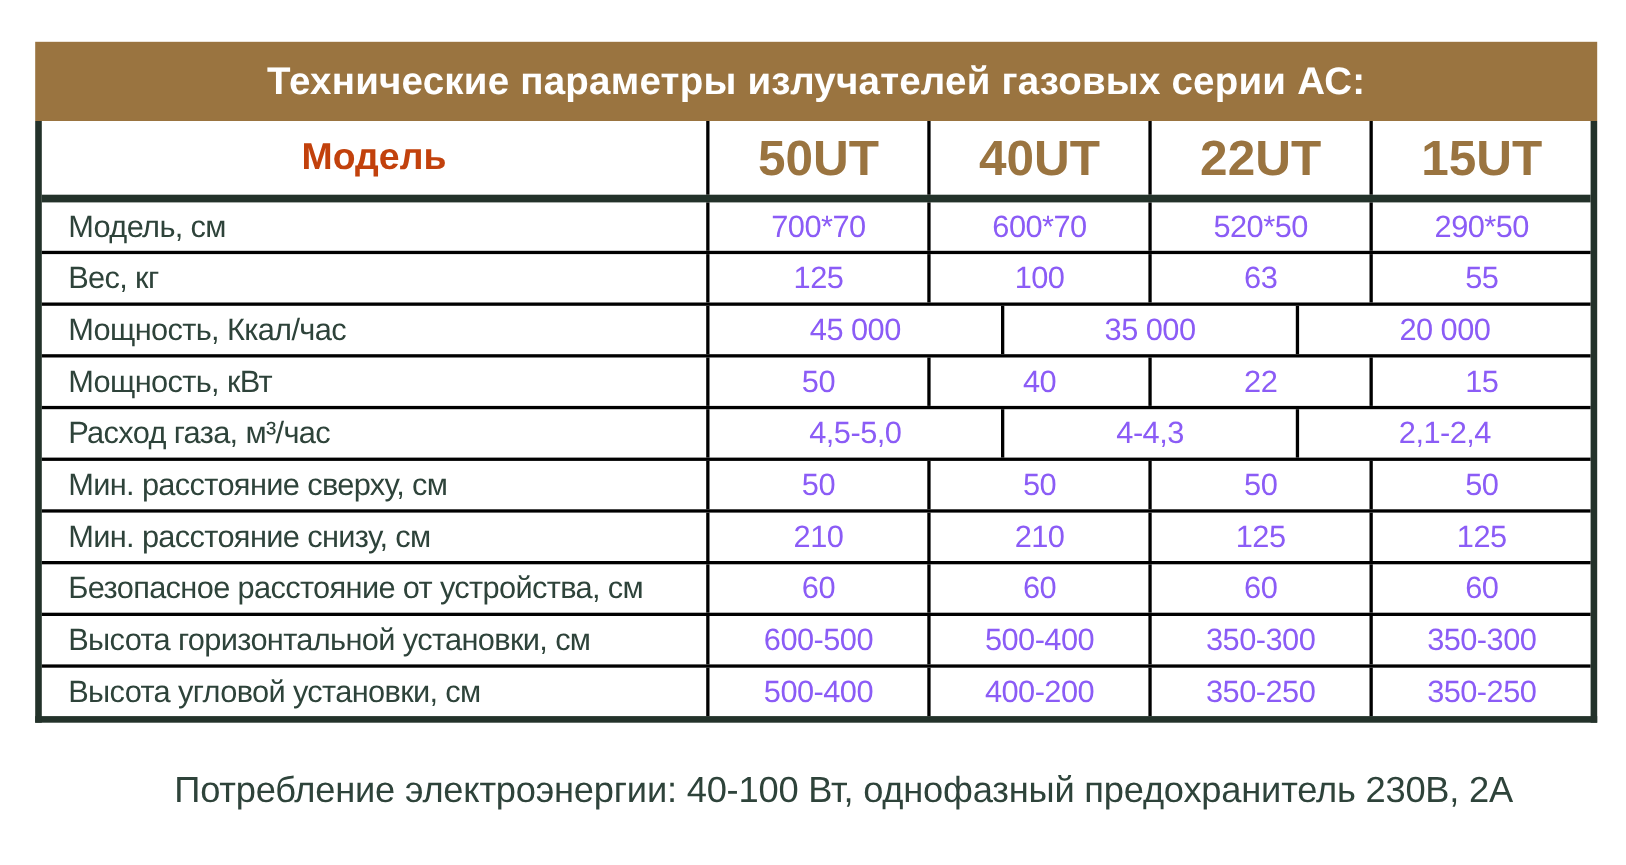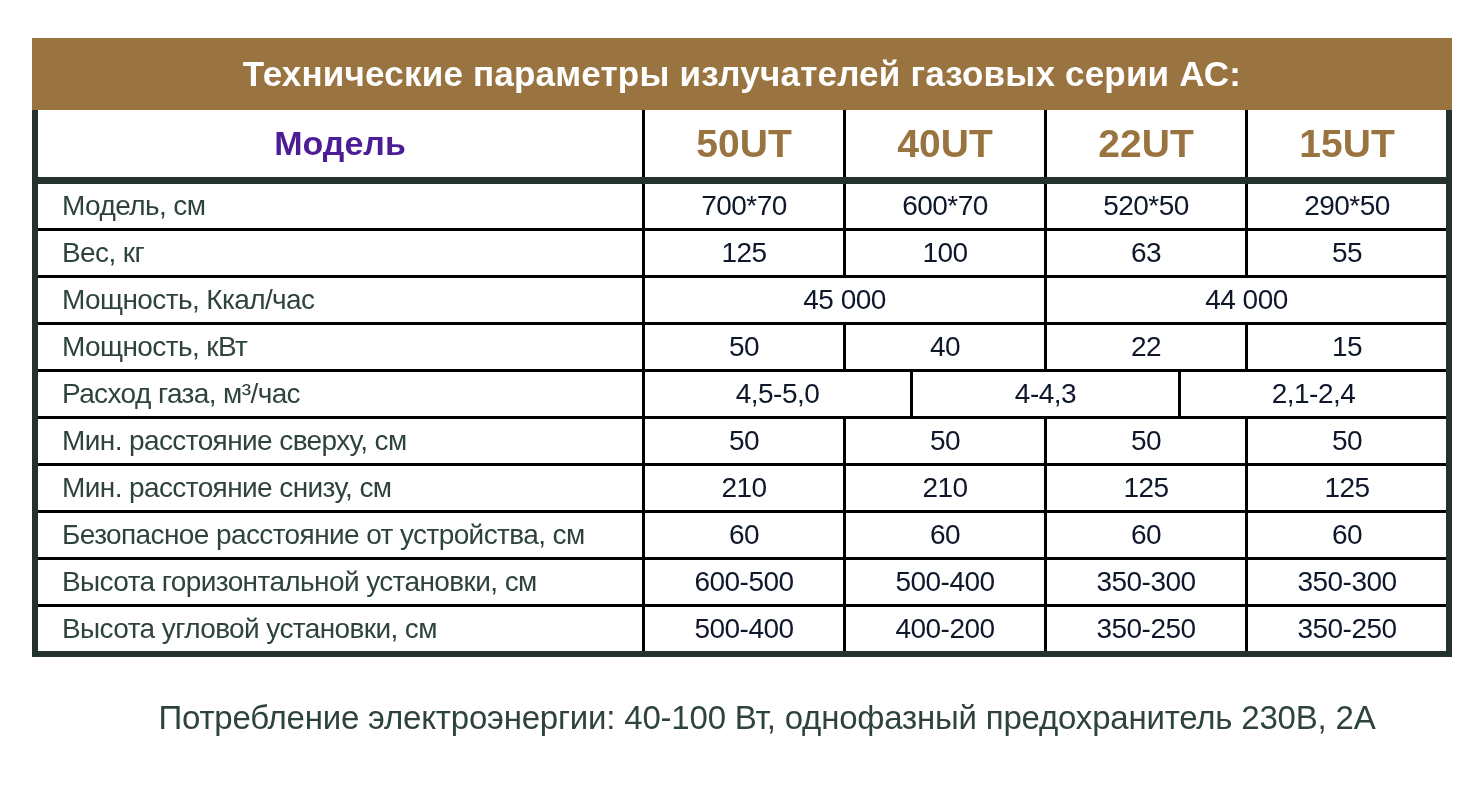--- a/index.html
+++ b/index.html
@@ -65,35 +65,35 @@
     justify-content: flex-start;
     font-size: 28px;
     color: #2e433a;
     letter-spacing: -0.6px;
   }
   .value-cell {
     flex: 1 1 0;
     justify-content: center;
     border-left: 3px solid #000000;
     font-size: 28px;
-    color: #0f172a;
+    color: #8b5cf6;
     letter-spacing: -0.5px;
   }
   .model-row .label-cell {
     justify-content: center;
     padding-left: 0;
-    color: #4c1d95;
+    color: #c2410c;
     font-weight: bold;
     font-size: 34px;
     letter-spacing: 0;
   }
   .model-row .value-cell {
     color: #9a7440;
     font-weight: bold;
-    font-size: 39px;
+    font-size: 45px;
     letter-spacing: 0;
   }
   .footer-note {
     position: absolute;
     left: 0;
     top: 699px;
     width: 100%;
     text-align: center;
     font-size: 33px;
     color: #2e433a;
@@ -133,21 +133,22 @@
           <div class="data-row">
             <div class="cell label-cell">Вес, кг</div>
             <div class="cell value-cell">125</div>
             <div class="cell value-cell">100</div>
             <div class="cell value-cell">63</div>
             <div class="cell value-cell">55</div>
           </div>
           <div class="data-row">
             <div class="cell label-cell">Мощность, Ккал/час</div>
             <div class="cell value-cell">45 000</div>
-            <div class="cell value-cell">44 000</div>
+            <div class="cell value-cell">35 000</div>
+            <div class="cell value-cell">20 000</div>
           </div>
           <div class="data-row">
             <div class="cell label-cell">Мощность, кВт</div>
             <div class="cell value-cell">50</div>
             <div class="cell value-cell">40</div>
             <div class="cell value-cell">22</div>
             <div class="cell value-cell">15</div>
           </div>
           <div class="data-row">
             <div class="cell label-cell">Расход газа, м³/час</div>

